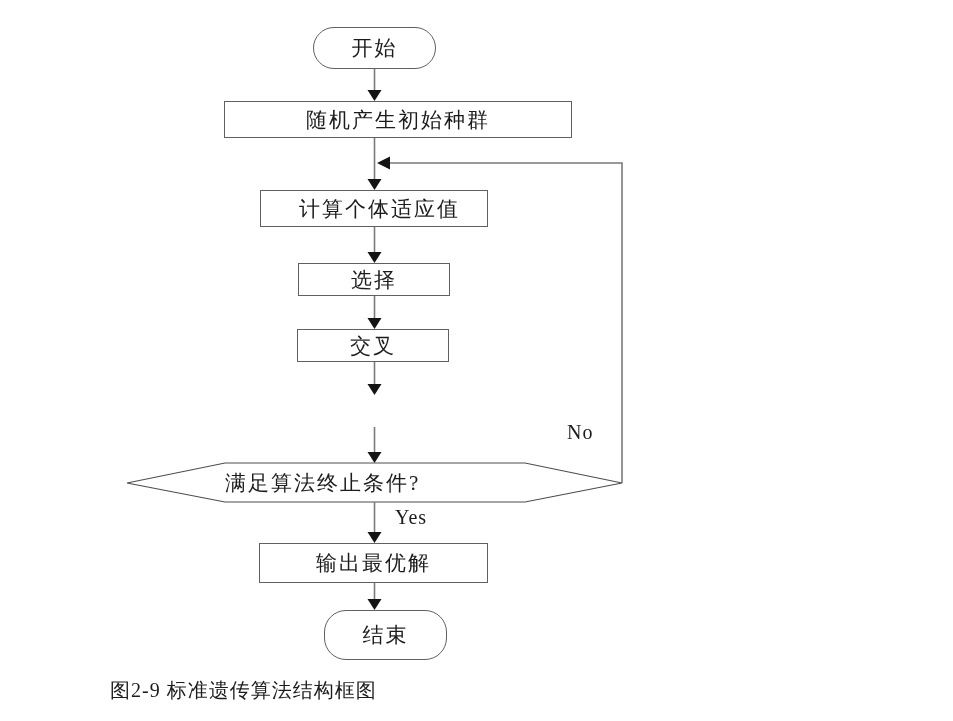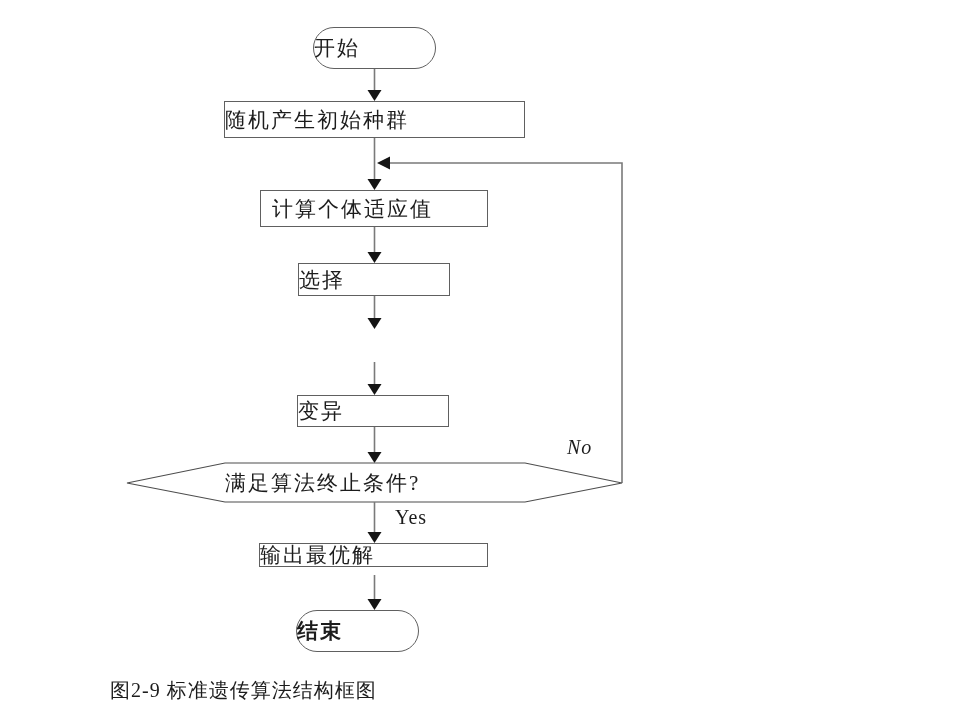--- a/index.html
+++ b/index.html
@@ -17,21 +17,21 @@
     font-family:"Liberation Serif","DejaVu Serif",serif;
     color:var(--ink);
     overflow:hidden;
   }
   svg.edges{position:absolute;left:0;top:0;width:953px;height:721px;}
   svg.edges line, svg.edges polyline{stroke:var(--line);stroke-width:1.6;fill:none;}
   svg.edges polygon.head{fill:var(--arrow);stroke:none;}
   svg.edges polygon.shape{fill:#ffffff;stroke:#4d4d4d;stroke-width:1.2;}
   .node{
     position:absolute;
-    display:flex;align-items:center;
+    display:flex;align-items:center;justify-content:center;
     box-sizing:border-box;
     background:#ffffff;
     border:1.6px solid var(--border);
     font-size:21px;
     letter-spacing:2px;
     white-space:nowrap;
   }
   .stadium{border-radius:22px;}
   .hex-label{
     position:absolute;
@@ -90,48 +90,48 @@
     <polygon class="head" points="367.5,532 381.5,532 374.5,543"></polygon>
 
     <line x1="374.5" y1="575" x2="374.5" y2="599"></line>
     <polygon class="head" points="367.5,599 381.5,599 374.5,610"></polygon>
   </svg>
 
   <div class="node stadium" style="left:313px;top:27px;width:123px;height:42px;">
     <span>开始</span>
   </div>
 
-  <div class="node" style="left:224px;top:101px;width:301px;height:37px;">
+  <div class="node" style="left:224px;top:101px;width:348px;height:37px;">
     <span>随机产生初始种群</span>
   </div>
 
   <div class="node" style="left:260px;top:190px;width:228px;height:37px;padding-left:11px;">
     <span>计算个体适应值</span>
   </div>
 
   <div class="node" style="left:298px;top:263px;width:152px;height:33px;">
     <span>选择</span>
   </div>
 
+  <div class="node" style="left:297px;top:329px;width:152px;height:33px;">
+    <span>交叉</span>
+  </div>
 
-  <div class="node" style="left:297px;top:395px;width:152px;height:32px;">
-    <span>变异</span>
-  </div>
 
   <div class="hex-label" style="left:225px;top:469px;width:299px;height:28px;">
     <span>满足算法终止条件?</span>
   </div>
 
-  <div class="node" style="left:259px;top:543px;width:229px;height:24px;">
+  <div class="node" style="left:259px;top:543px;width:229px;height:40px;">
     <span>输出最优解</span>
   </div>
 
-  <div class="node stadium" style="left:296px;top:610px;width:123px;height:42px;font-weight:bold;">
+  <div class="node stadium" style="left:324px;top:610px;width:123px;height:50px;">
     <span>结束</span>
   </div>
 
   <div class="edge-label" style="left:395px;top:506px;">Yes</div>
 
-  <div class="edge-label" style="left:567px;top:436px;font-style:italic;">No</div>
+  <div class="edge-label" style="left:567px;top:421px;">No</div>
 
   <div class="caption">图2-9  标准遗传算法结构框图</div>
 
 </div>
 
 </body></html>

